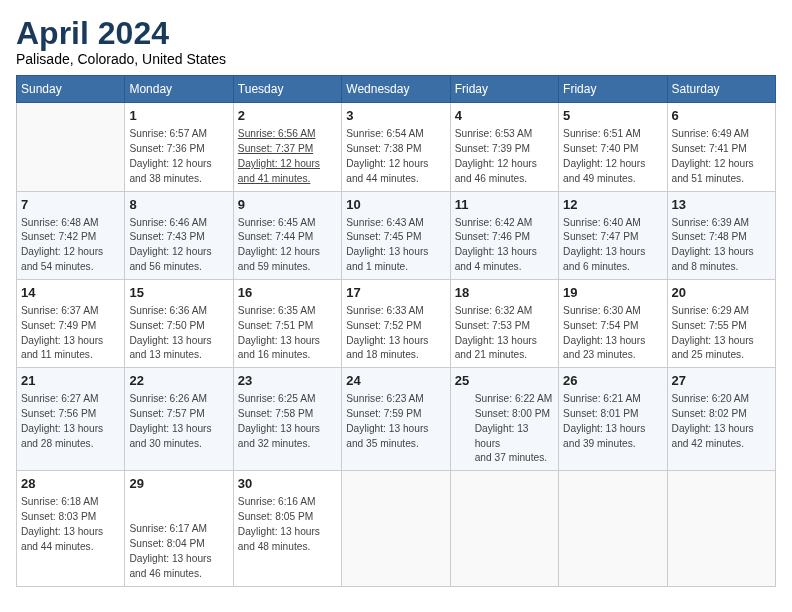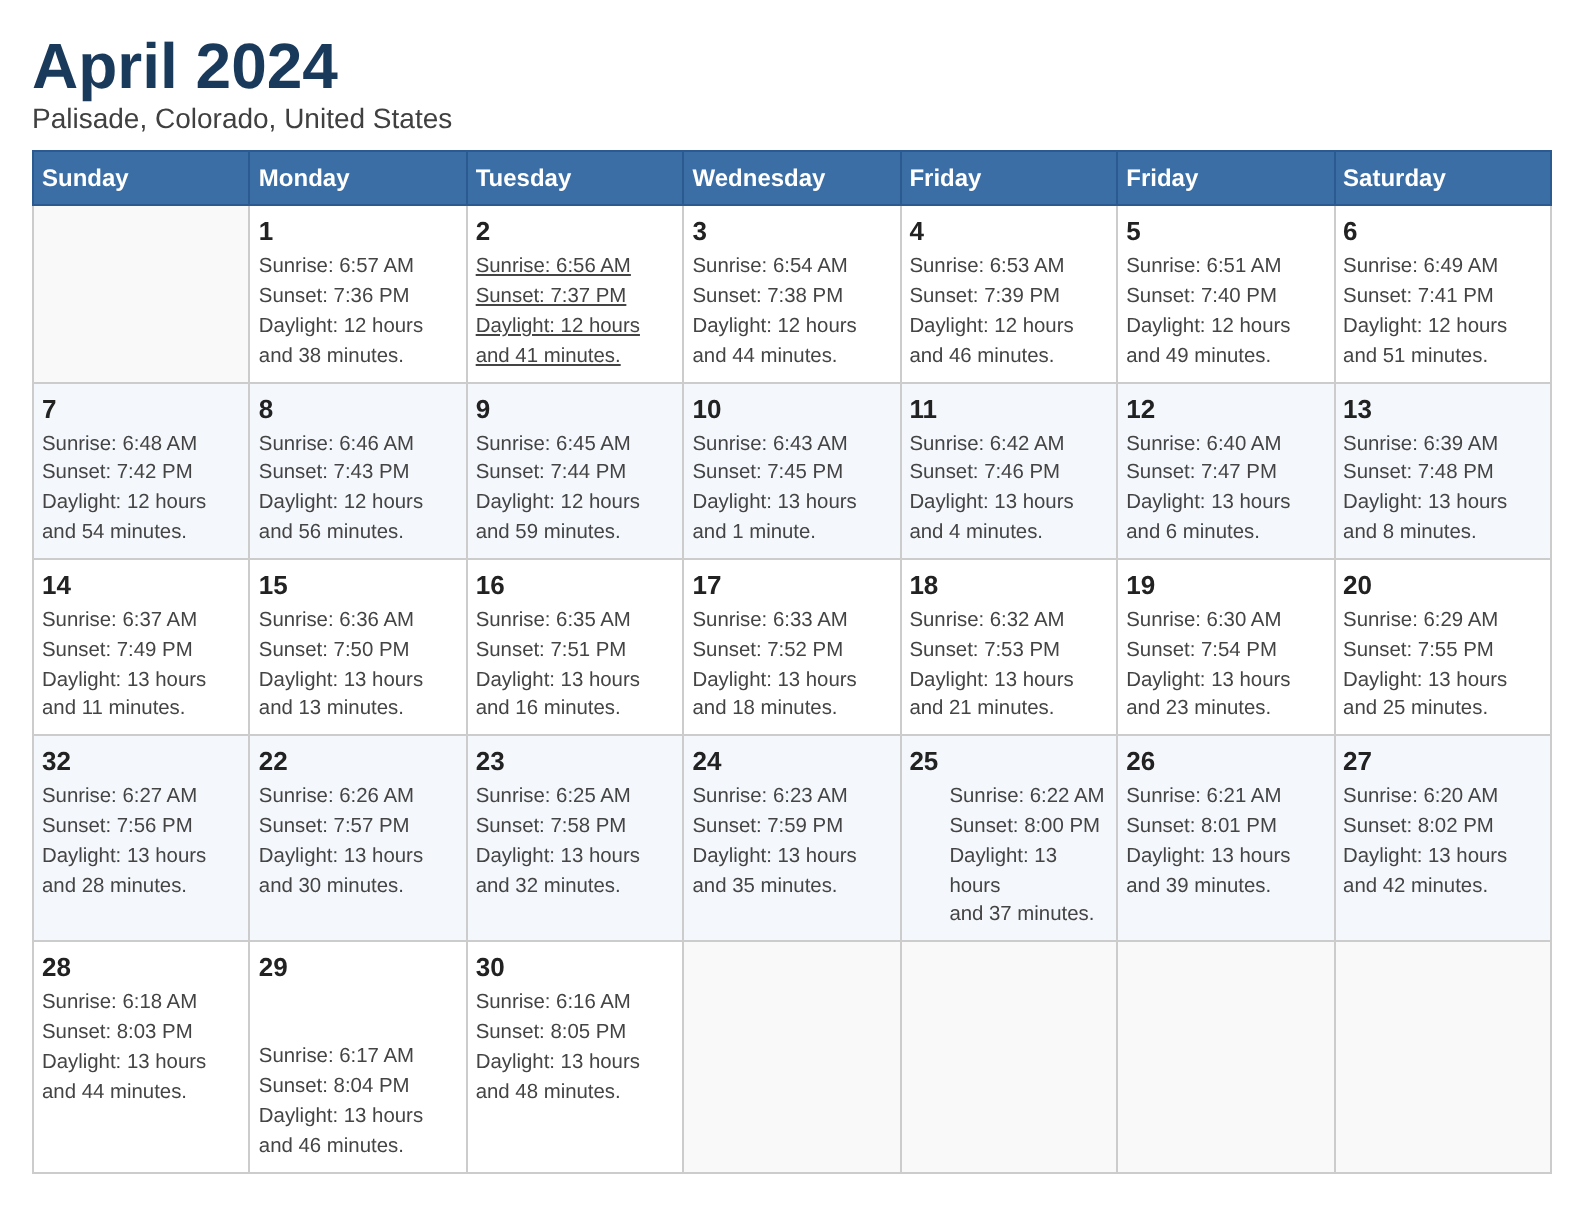--- a/index.html
+++ b/index.html
@@ -24,34 +24,34 @@
     .title-area {
     }
     .calendar-title {
       font-size: 32px;
       font-weight: bold;
       color: #1a3a5c;
       line-height: 1.1;
     }
     .calendar-subtitle {
       font-size: 14px;
-      color: #404040;
+      color: #000000;
     }
     table {
       width: 100%;
       border-collapse: collapse;
       font-size: 11px;
     }
     thead tr th {
       background-color: #3b6ea5;
       color: #fff;
       padding: 6px 4px;
       text-align: left;
       font-size: 12px;
-      font-weight: bold;
+      font-weight: normal;
       border: 1px solid #2a5a8f;
     }
     tbody tr td {
       border: 1px solid #ccc;
       vertical-align: top;
       padding: 4px;
       min-height: 80px;
       height: 88px;
       width: 108px;
       color: #333;
@@ -244,21 +244,21 @@
         <td>
           <div class="day-num">20</div>
           <div class="day-info" style="white-space: pre-line;">Sunrise: 6:29 AM
 Sunset: 7:55 PM
 Daylight: 13 hours
 and 25 minutes.</div>
         </td>
       </tr>
       <tr>
         <td>
-          <div class="day-num">32</div>
+          <div class="day-num">21</div>
           <div class="day-info" style="white-space: pre-line;">Sunrise: 6:27 AM
 Sunset: 7:56 PM
 Daylight: 13 hours
 and 28 minutes.</div>
         </td>
         <td>
           <div class="day-num">22</div>
           <div class="day-info" style="white-space: pre-line;">Sunrise: 6:26 AM
 Sunset: 7:57 PM
 Daylight: 13 hours

